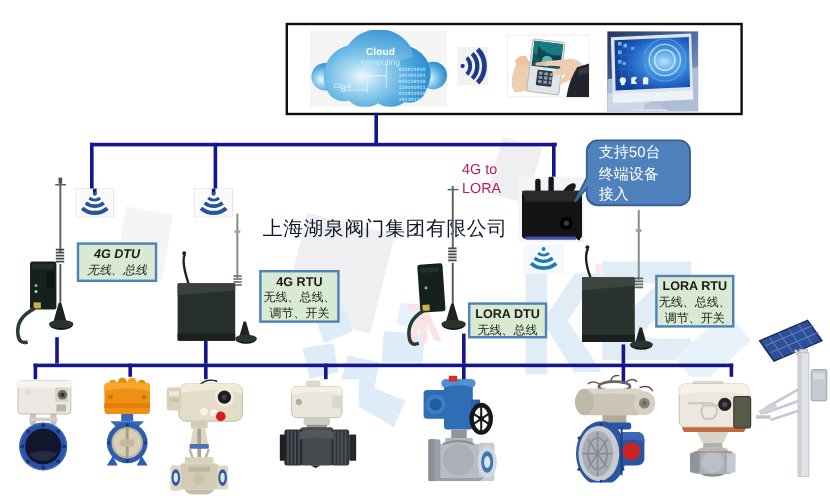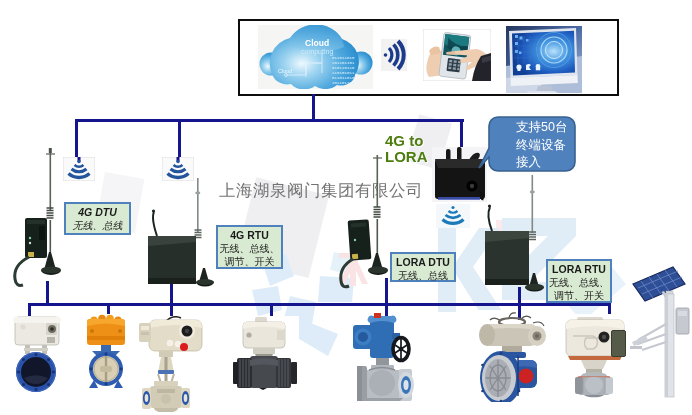--- a/index.html
+++ b/index.html
@@ -49,22 +49,22 @@
   </g>
 </svg>
 
 <div class="abs" style="left:133px;top:312px;width:94px;height:103px;background:#fff;"></div>
 <div class="abs" style="left:227px;top:316px;width:72px;height:74px;background:#fff;"></div>
 <div class="abs" style="left:344px;top:306px;width:75px;height:96px;background:#fff;"></div>
 <div class="abs" style="left:473px;top:310px;width:79px;height:93px;background:#fff;"></div>
 <div class="abs" style="left:562px;top:314px;width:66px;height:86px;background:#fff;"></div>
 <div class="abs" style="left:628px;top:264px;width:64px;height:138px;background:#fff;"></div>
 
-<div class="abs" style="left:219px;top:180px;width:300px;font-size:16.5px;color:#737373;letter-spacing:0.5px;">上海湖泉阀门集团有限公司</div>
-<div class="abs" style="left:385px;top:133px;font-size:15px;font-weight:bold;color:#4d7c0f;line-height:16px;text-shadow:1px 1px 0 #fff;">4G to<br>LORA</div>
+<div class="abs" style="left:219px;top:180px;width:300px;font-size:16.5px;color:#0f172a;letter-spacing:0.5px;">上海湖泉阀门集团有限公司</div>
+<div class="abs" style="left:385px;top:133px;font-size:12px;font-weight:normal;color:#be185d;line-height:16px;text-shadow:1px 1px 0 #fff;">4G to<br>LORA</div>
 
 <div class="abs" style="left:238px;top:19px;width:377px;height:73px;border:2.5px solid #0d0d0d;background:#fff;"></div>
 
 <svg class="abs" style="left:258px;top:25px;" width="115" height="64" viewBox="0 0 115 64">
   <rect x="0" y="0" width="115" height="64" fill="#f5f5f3"></rect>
   <defs>
     <radialGradient id="cg" cx="36%" cy="60%" r="70%">
       <stop offset="0%" stop-color="#eef9fe"></stop>
       <stop offset="28%" stop-color="#9ed4f0"></stop>
       <stop offset="62%" stop-color="#54abdf"></stop>
@@ -337,26 +337,26 @@
   <path d="M14 61 q-6 -16 -2 -24" stroke="#1c2420" stroke-width="2" fill="none"></path>
   <circle cx="11.5" cy="36" r="1.6" fill="#1c2420"></circle>
   <rect x="7" y="61" width="44" height="54" rx="2" fill="#2b332f"></rect>
   <path d="M7 61 h44 v7 l-44 4 z" fill="#3d453f"></path>
   <rect x="7" y="109" width="44" height="6" fill="#1a211d"></rect>
   <path d="M55 103 l-4 14 h10 l-4 -14 z" fill="#1d2420"></path>
   <path d="M47 117 a9.5 4.5 0 0 0 19 0 z" fill="#111814"></path>
   <ellipse cx="56.5" cy="117" rx="9.5" ry="3.2" fill="#2a332c"></ellipse>
 </svg>
 
-<div class="label" style="left:546px;top:229px;width:62px;height:38px;margin-top:30px;"><b>LORA RTU</b><br>无线、总线、<br>调节、开关</div>
+<div class="label" style="left:546px;top:229px;width:62px;height:38px;"><b>LORA RTU</b><br>无线、总线、<br>调节、开关</div>
 
 <svg class="abs" style="left:472px;top:112px;" width="108" height="68" viewBox="0 0 108 68">
   <path d="M26 5 h68 a9 9 0 0 1 9 9 v36 a9 9 0 0 1 -9 9 h-68 a9 9 0 0 1 -9 -9 v-5 l-10 11 l10 -20 v-22 a9 9 0 0 1 9 -9 z" fill="#4f81bd" stroke="#38618f" stroke-width="1.6"></path>
 </svg>
-<div class="abs" style="left:516px;top:119px;width:80px;font-size:12.5px;color:#ffffff;line-height:17.5px;">支持50台<br>终端设备<br>接入</div>
+<div class="abs" style="left:499px;top:119px;width:80px;font-size:12.5px;color:#ffffff;line-height:17.5px;">支持50台<br>终端设备<br>接入</div>
 
 <svg class="abs" style="left:13px;top:315px;" width="48" height="78" viewBox="0 0 48 78">
   <rect x="2" y="2" width="44" height="28" rx="3" fill="#ebe9e2" stroke="#b5b3aa" stroke-width="0.7"></rect>
   <path d="M2 8 a3 3 0 0 1 3 -6 h38 a3 3 0 0 1 3 6 z" fill="#f6f4ee"></path>
   <rect x="33" y="8" width="11" height="12" rx="1" fill="#d6d4ca"></rect>
   <circle cx="39" cy="14" r="4" fill="#6e6c62"></circle>
   <circle cx="39" cy="14" r="1.8" fill="#2e2c26"></circle>
   <rect x="34" y="22" width="8" height="6" fill="#b8b6ac"></rect>
   <circle cx="10" cy="12" r="2.5" fill="#dddbd2"></circle>
   <rect x="12" y="30" width="5" height="9" fill="#c2c0b6"></rect>

